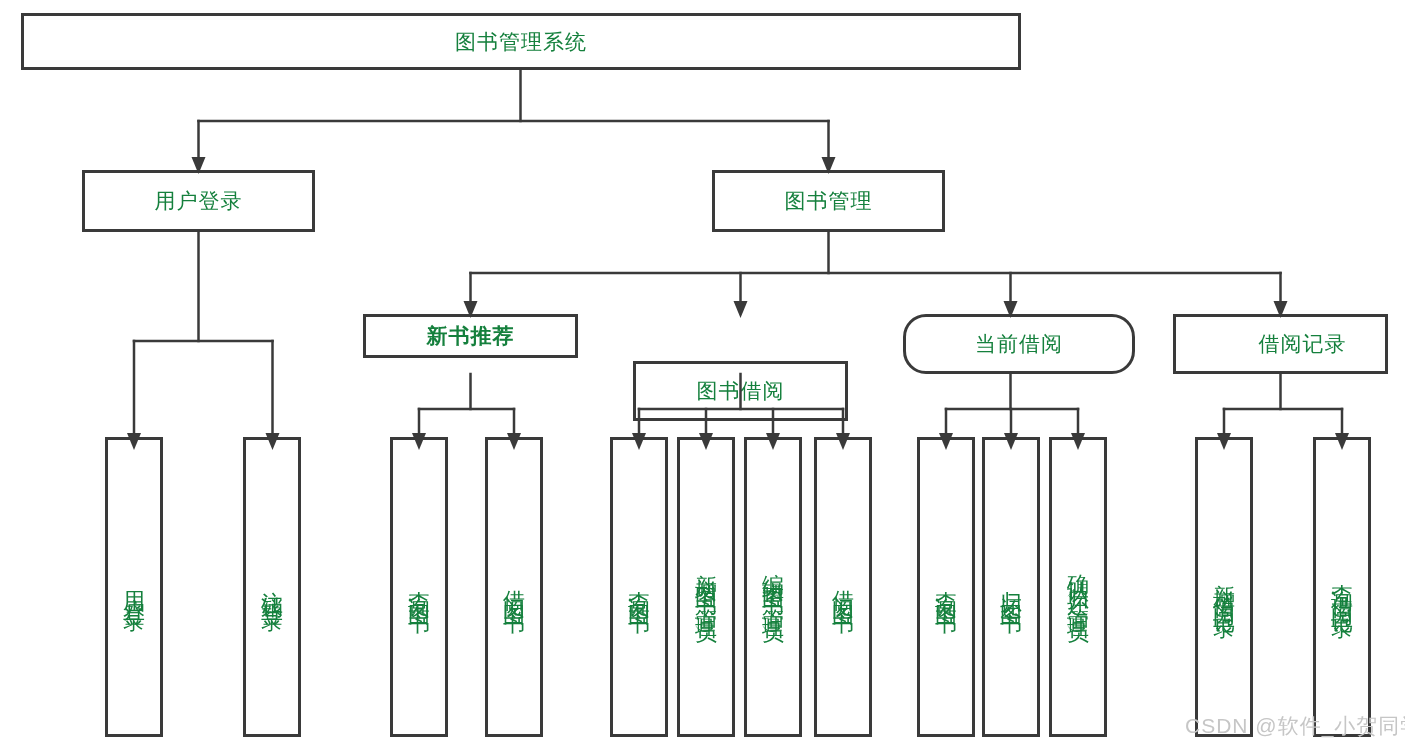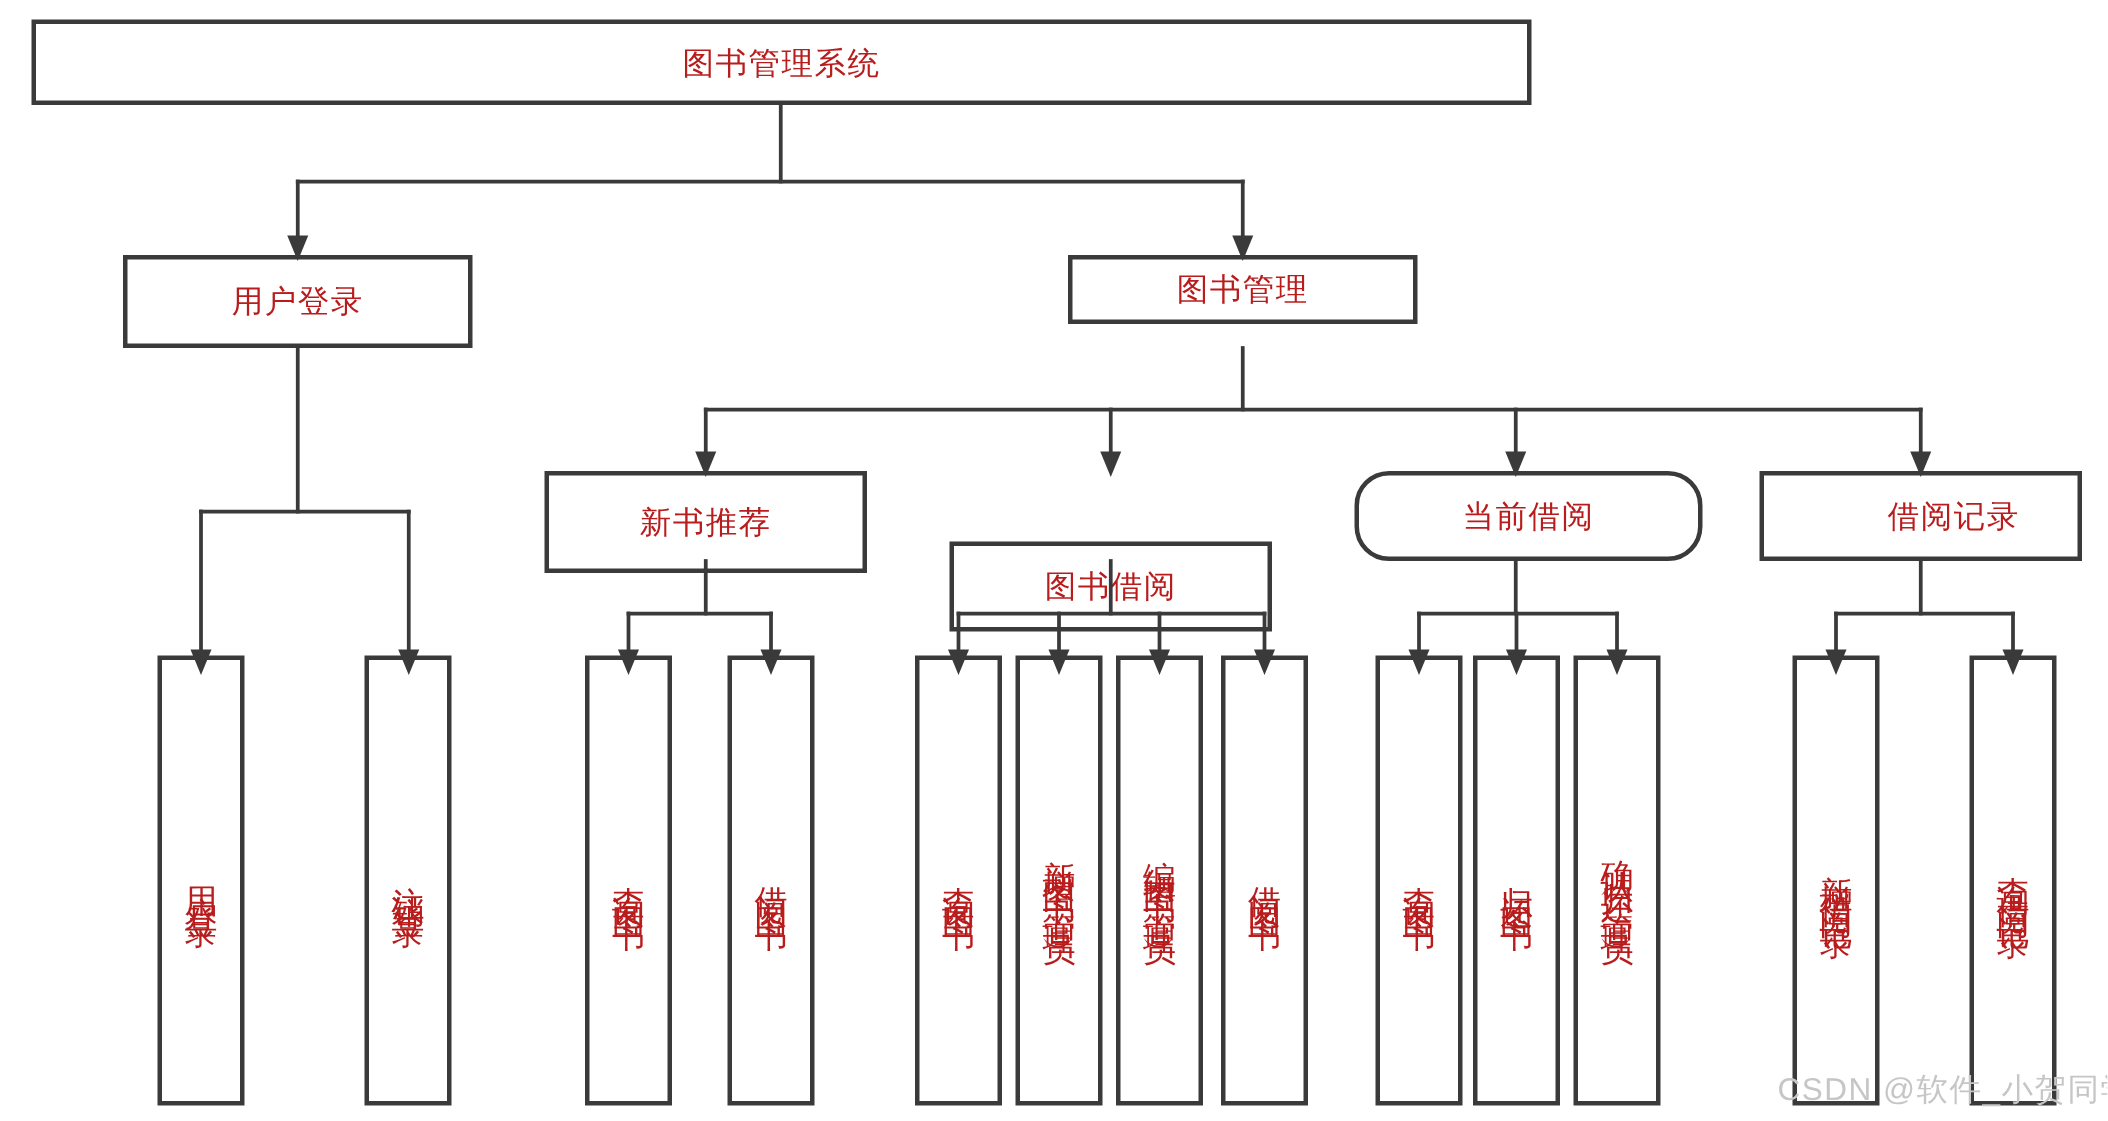--- a/index.html
+++ b/index.html
@@ -25,21 +25,21 @@
     z-index: 2;
   }
   .node {
     position: absolute;
     box-sizing: border-box;
     border: 3px solid #3a3a3a;
     background: #ffffff;
     display: flex;
     align-items: center;
     justify-content: center;
-    color: #b91c1c;
+    color: #15803d;
     z-index: 1;
   }
   .node.h-label {
     font-size: 21px;
     letter-spacing: 1px;
     white-space: nowrap;
   }
   .node.leaf {
     width: 58px;
     height: 300px;
@@ -127,23 +127,23 @@
       <line x1="1224" y1="409" x2="1224" y2="435"></line>
       <polygon points="1217,433 1231,433 1224,450" stroke="none"></polygon>
       <line x1="1342" y1="409" x2="1342" y2="435"></line>
       <polygon points="1335,433 1349,433 1342,450" stroke="none"></polygon>
     </g>
   </svg>
 
   <div class="node h-label" style="left:21px; top:13px; width:1000px; height:57px;">图书管理系统</div>
 
   <div class="node h-label" style="left:82px; top:170px; width:233px; height:62px;">用户登录</div>
-  <div class="node h-label" style="left:712px; top:170px; width:233px; height:46px;">图书管理</div>
+  <div class="node h-label" style="left:712px; top:170px; width:233px; height:62px;">图书管理</div>
 
-  <div class="node h-label" style="left:363px; top:314px; width:215px; height:68px;">新书推荐</div>
+  <div class="node h-label" style="left:363px; top:314px; width:215px; height:44px;font-weight:bold;">新书推荐</div>
   <div class="node h-label" style="left:633px; top:314px; width:215px; height:60px;margin-top:47px;">图书借阅</div>
   <div class="node h-label" style="left:903px; top:314px; width:232px; height:60px;border-radius:23px;">当前借阅</div>
   <div class="node h-label" style="left:1173px; top:314px; width:215px; height:60px;padding-left:44px;">借阅记录</div>
 
   <div class="node leaf" style="left:105px;">
     <span class="v-text">用户登录</span>
   </div>
   <div class="node leaf" style="left:243px;">
     <span class="v-text">注销登录</span>
   </div>

